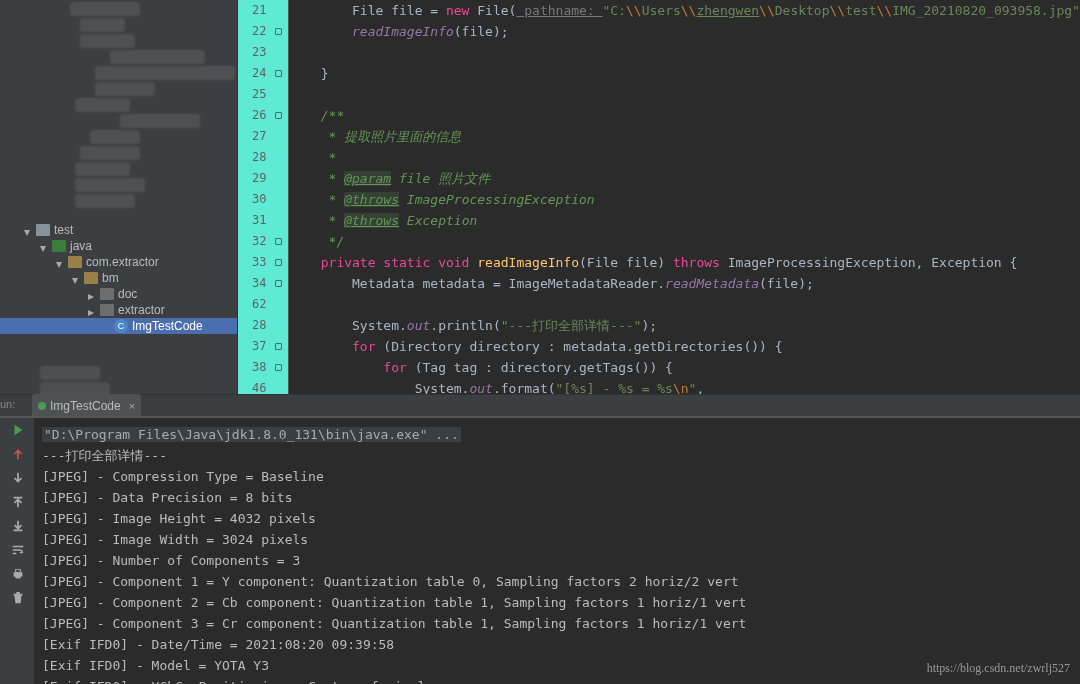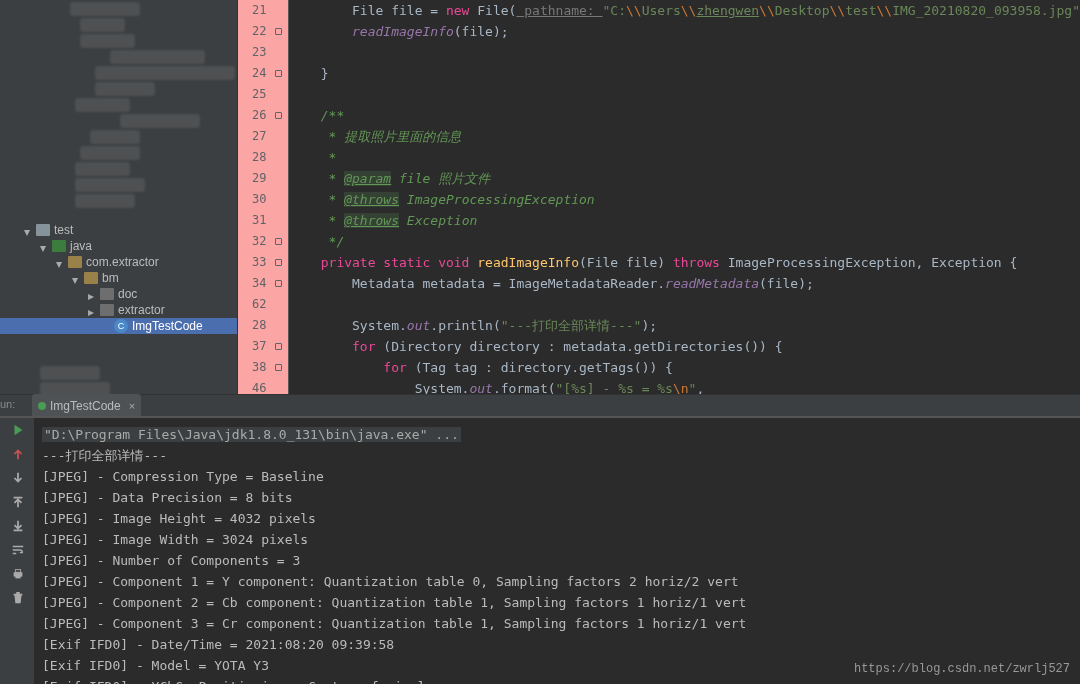--- a/index.html
+++ b/index.html
@@ -59,21 +59,21 @@
   filter: blur(1px);
 }
 .code-area {
   flex: 1;
   display: flex;
   background: #2b2b2b;
   position: relative;
   overflow: hidden;
 }
 .gutter {
-  background: #fca5a5;
+  background: #5eead4;
   width: 62px;
   color: #606366;
   text-align: right;
   padding-top: 0px;
   border-right: 1px solid #555555;
   font-family: Consolas, monospace;
 }
 .gutter div {
   height: 21px;
   line-height: 21px;
@@ -161,21 +161,21 @@
   color: #bbb;
   white-space: pre;
 }
 .console-out .cmd { background:#3c3f41; color:#aaa; padding:0 2px;}
 .watermark {
   position: absolute;
   right: 10px;
   bottom: 8px;
   color: #999;
   font-size: 12px;
-  font-family: Liberation Mono, monospace;
+  font-family: Liberation Serif, serif;
   text-align: center;
 }
 .run-label {
   position:absolute;
   left:0; top:398px;
   font-size:11px;
   color:#888;
   font-family:sans-serif;
   width:12px;
 }

